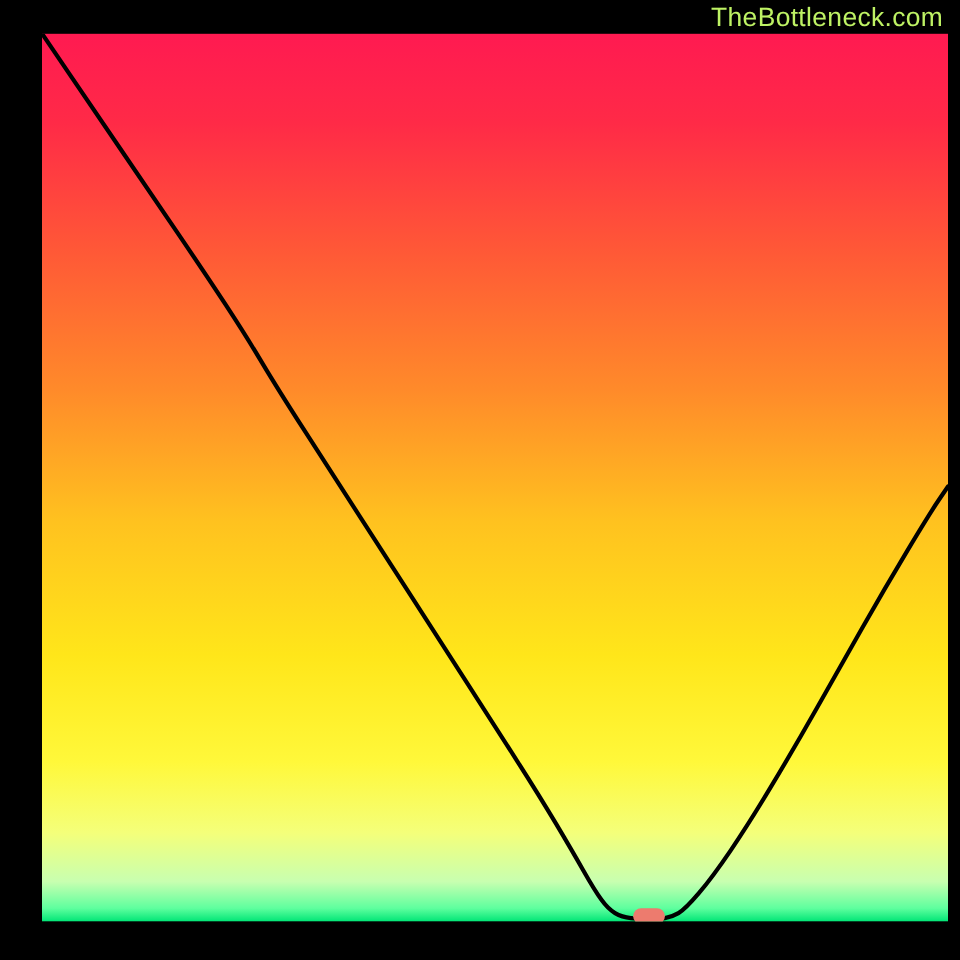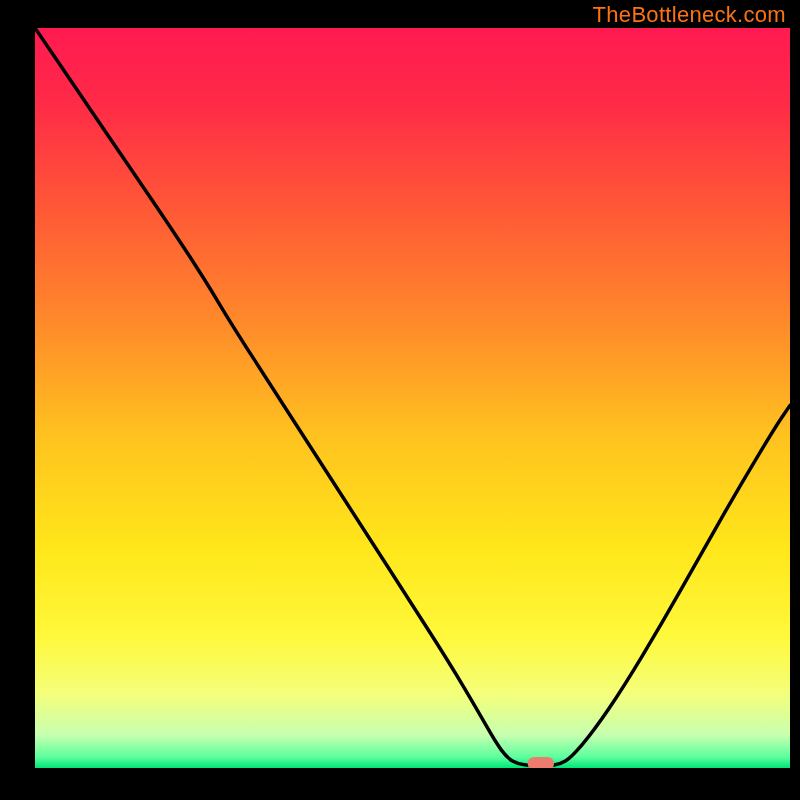--- a/index.html
+++ b/index.html
@@ -19,21 +19,21 @@
     height: 800px;
     background: #000;
   }
   .plot {
     position: absolute;
   }
   .watermark {
     position: absolute;
     top: 2px;
     right: 14px;
-    color: #f97316;
+    color: #bef264;
     font-size: 22px;
     font-weight: 500;
     letter-spacing: 0.3px;
     margin-left: 38px;
   }
 </style>
 </head>
 <body>
 
 <div class="frame">

